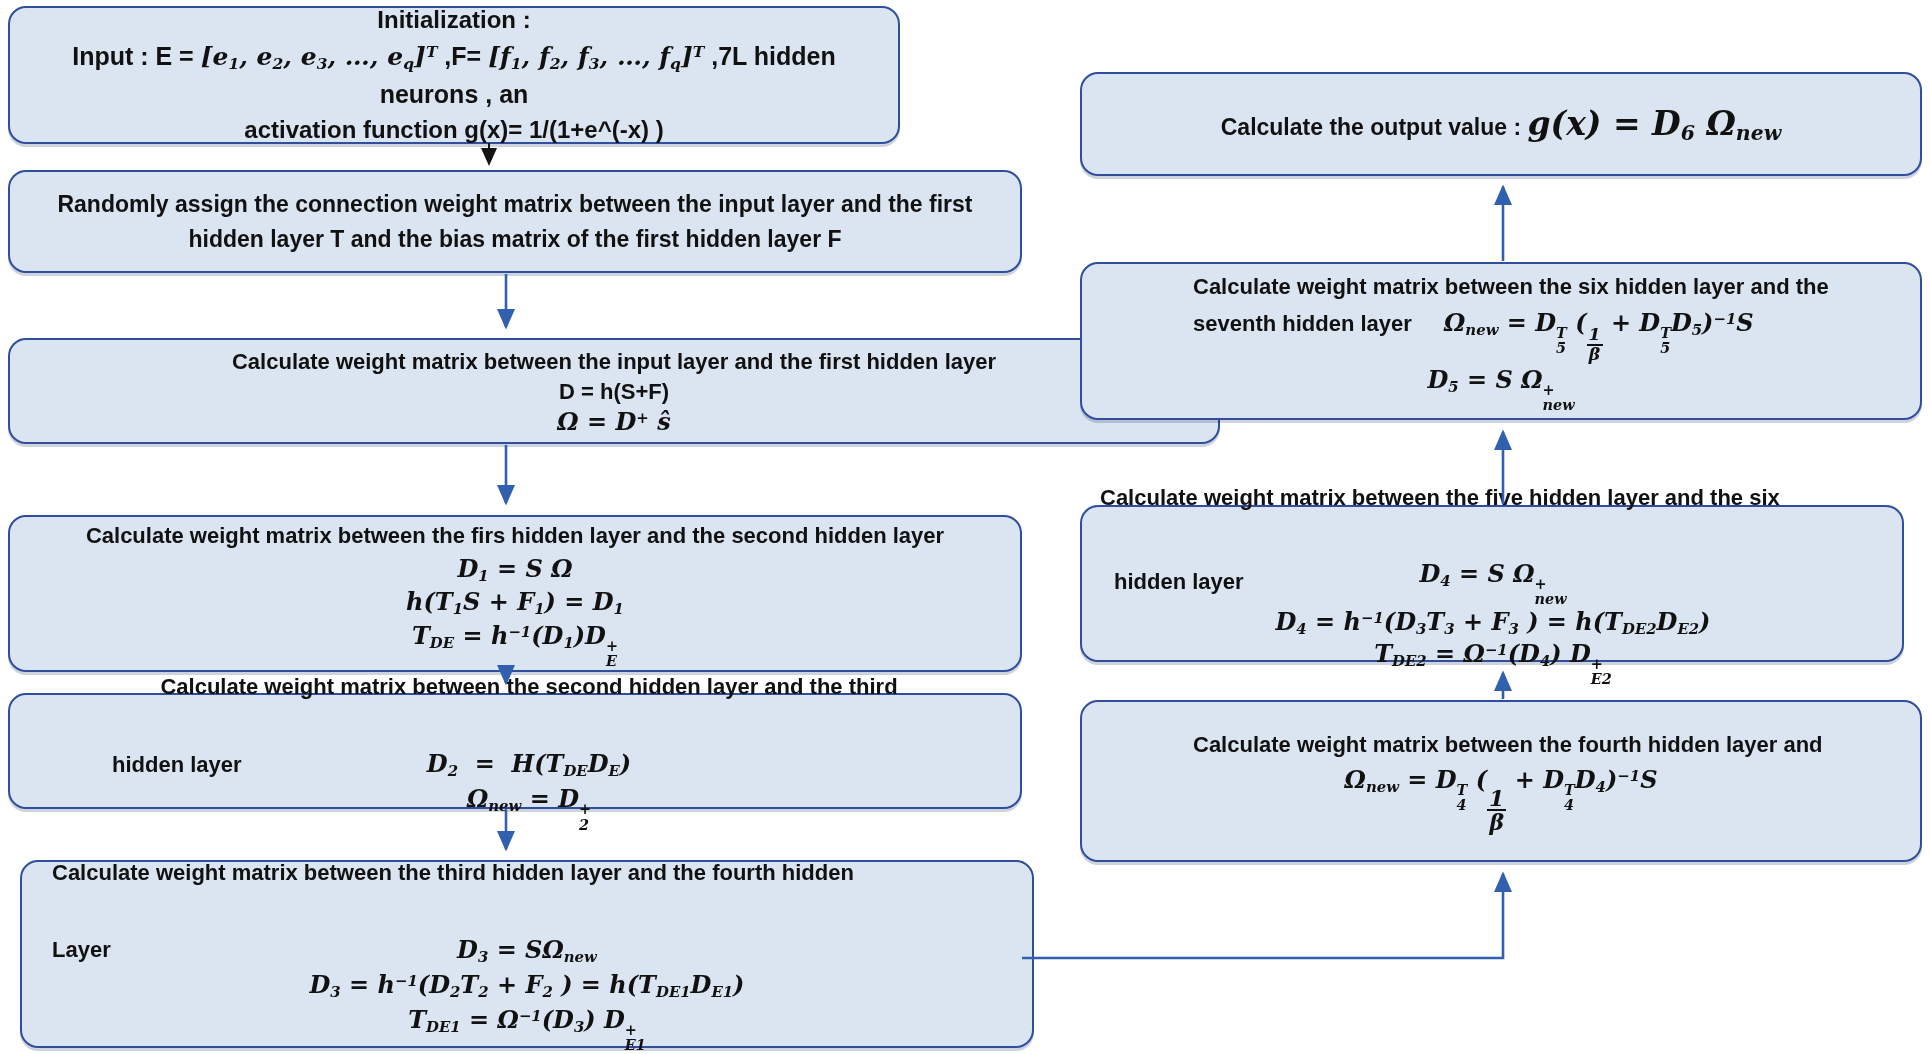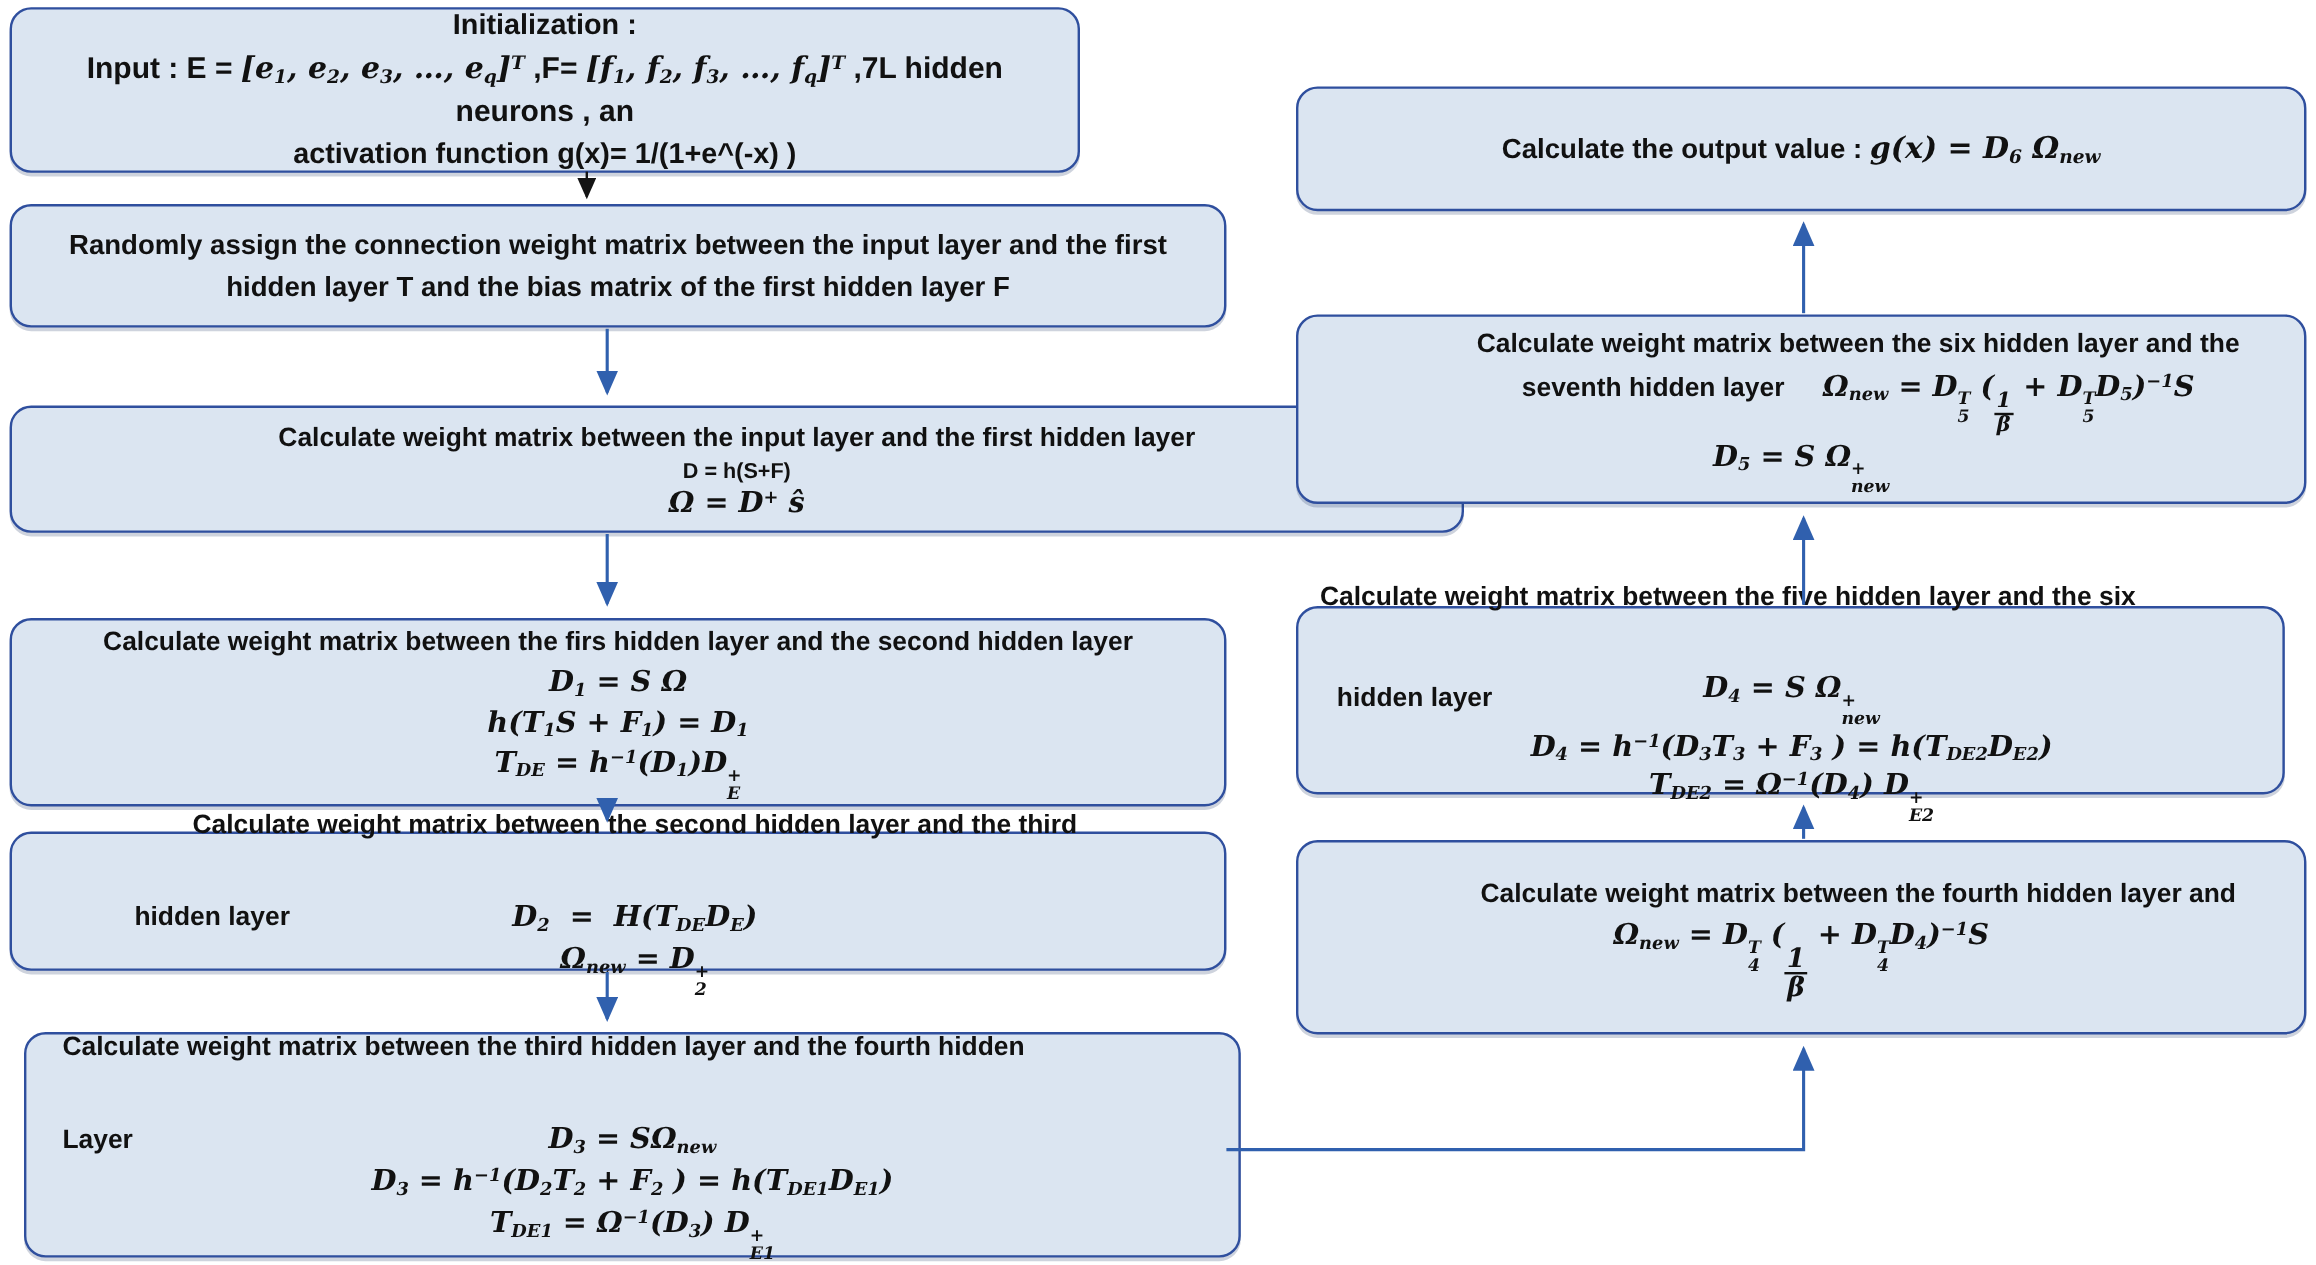--- a/index.html
+++ b/index.html
@@ -31,21 +31,21 @@
       vertical-align:-0.5em;font-size:0.6em;line-height:1.05;}
   .ss span{display:block;}
   .frac{display:inline-flex;flex-direction:column;align-items:center;
         vertical-align:-0.55em;line-height:1.0;font-size:0.72em;}
   .frac .fn{border-bottom:2px solid currentColor;padding:0 2px;}
   .frac.big{font-size:0.92em;vertical-align:-0.85em;}
   .row{position:relative;margin-top:44px;}
   .side{position:absolute;left:14px;top:50%;transform:translateY(-50%);
         font-family:"Liberation Sans",sans-serif;font-style:normal;
         font-weight:700;font-size:22px;}
-  .hline{font-weight:700;font-size:22px;line-height:1.55;text-align:center;padding-left:95px;}
+  .hline{font-weight:700;font-size:22px;line-height:1.55;text-align:left;padding-left:95px;}
   .hline .fm{font-family:"DejaVu Serif",serif;font-style:italic;font-size:24px;margin-left:26px;}
   .arrows{position:absolute;left:0;top:0;width:1930px;height:1054px;pointer-events:none;}
 </style>
 </head>
 <body>
 
 <div class="canvas">
 
   <div class="box" style="left:8px;top:6px;width:892px;height:138px;">
     <div class="t big">Initialization :</div>
@@ -53,21 +53,21 @@
     <div class="t big">activation function g(x)=  1/(1+e^(-x) )</div>
   </div>
 
   <div class="box" style="left:8px;top:170px;width:1014px;height:103px;">
     <div class="t" style="font-size:23px;">Randomly assign the connection weight matrix between the input layer and the first</div>
     <div class="t" style="font-size:23px;">hidden layer T and the bias matrix of the first hidden layer F</div>
   </div>
 
   <div class="box" style="left:8px;top:338px;width:1212px;height:106px;">
     <div class="t">Calculate weight matrix between the input layer and the first hidden layer</div>
-    <div class="t" style="font-size:18px;line-height:1.3;">D = h(S+F)</div>
+    <div class="t" style="font-size:22px;line-height:1.3;">D = h(S+F)</div>
     <div class="fline" style="line-height:1.25;">Ω = D<sup>+</sup> ŝ</div>
   </div>
 
   <div class="box" style="left:8px;top:515px;width:1014px;height:157px;">
     <div class="t">Calculate weight matrix between the firs hidden layer and the second hidden layer</div>
     <div class="fline" style="line-height:1.4;">D<sub>1</sub> = S Ω</div>
     <div class="fline" style="line-height:1.4;">h(T<sub>1</sub>S + F<sub>1</sub>) = D<sub>1</sub></div>
     <div class="fline" style="line-height:1.4;">T<sub>DE</sub> = h<sup>−1</sup>(D<sub>1</sub>)D<span class="ss">
           <span>+</span>
           <span>E</span>
@@ -95,21 +95,21 @@
     <div class="fline">D<sub>3</sub> = h<sup>−1</sup>(D<sub>2</sub>T<sub>2</sub> + F<sub>2</sub> ) = h(T<sub>DE1</sub>D<sub>E1</sub>)</div>
     <div class="fline">T<sub>DE1</sub> = Ω<sup>−1</sup>(D<sub>3</sub>) D<span class="ss">
           <span>+</span>
           <span>E1</span>
         </span></div>
   </div>
 
   <div class="box" style="left:1080px;top:72px;width:842px;height:104px;">
     <div class="t" style="font-size:23px;">
       <span>Calculate the output value : </span>
-      <span class="m" style="font-size:25px;">g(x) = D<sub>6</sub> Ω<sub>new</sub></span>
+      <span class="m" style="font-size:33px;">g(x) = D<sub>6</sub> Ω<sub>new</sub></span>
     </div>
   </div>
 
   <div class="box" style="left:1080px;top:262px;width:842px;height:158px;">
     <div class="hline">Calculate weight matrix between the six hidden layer and the</div>
     <div class="hline">
       <span>seventh  hidden layer</span>
       <span class="fm">Ω<sub>new</sub> = D<span class="ss">
             <span>T</span>
             <span>5</span>

